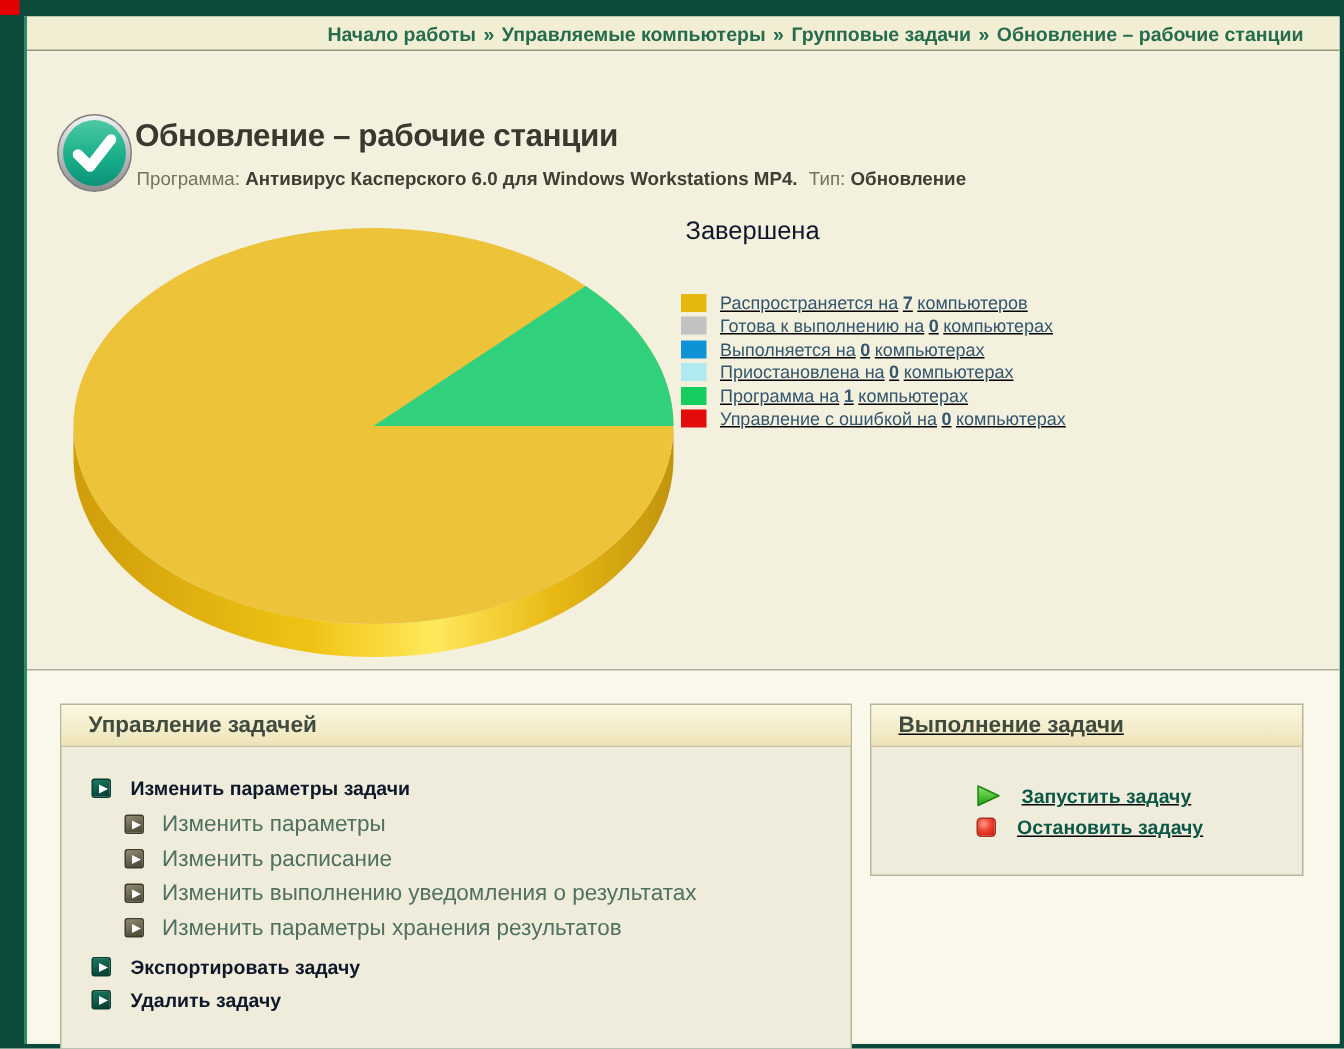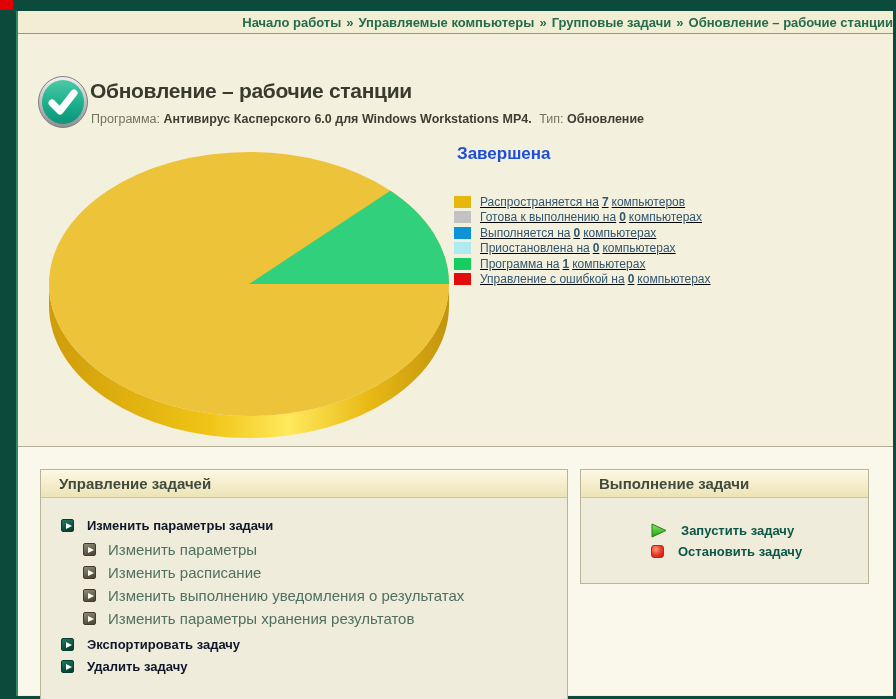--- a/index.html
+++ b/index.html
@@ -6,34 +6,34 @@
   html,body { width:896px; height:699px; overflow:hidden; }
   body { background:#0c4a3c; font-family:"Liberation Sans", sans-serif; position:relative; }
 
   .red-corner { position:absolute; left:0; top:0; width:13px; height:10px; background:#e20000; }
 
   .page { position:absolute; left:16px; top:11px; width:877px; height:685px;
           border-left:2px solid #2f8a68; background:#f3f0de; }
 
   
   .breadcrumb-bar { height:23px; background:#f2eed4; border-bottom:1px solid #93987f;
-          display:flex; align-items:center; justify-content:flex-end; padding-right:0;
+          display:flex; align-items:center; justify-content:flex-end; padding-right:24px;
           font-size:13px; font-weight:bold; color:#256b4d; white-space:nowrap; }
   .breadcrumb-bar .sep { margin:0 5px; }
   .crumb { cursor:pointer; }
 
   
   .main-section { position:relative; height:412px; background:#f3f0de; }
   .task-icon { position:absolute; left:20px; top:42px; width:50px; height:52px; }
   .page-title { position:absolute; left:72px; top:45px; font-size:21px; font-weight:bold; color:#3a392f; letter-spacing:-0.3px; }
   .page-subtitle { position:absolute; left:73px; top:78px; font-size:12.5px; color:#73735e; }
   .page-subtitle b { color:#3e3e33; }
   .page-subtitle .lbl2 { margin-left:4px; }
 
-  .chart-title { position:absolute; left:439px; top:110px; font-size:17px; font-weight:bold; color:#1d4ed8; }
+  .chart-title { position:absolute; left:439px; top:110px; font-size:17px; font-weight:normal; color:#0f172a; }
 
   .pie-svg { position:absolute; left:24px; top:118px; }
 
   .legend { position:absolute; left:436px; top:160px;text-decoration:underline; }
   .legend-row { display:flex; align-items:center; height:15.5px; font-size:12px; color:#33566e; white-space:nowrap; }
   .legend-swatch { width:17px; height:12px; margin-right:9px; flex:none; }
   .legend-count { font-weight:bold; margin:0 3px; }
 
   .details-link { position:absolute; left:439px; top:414px; display:flex; align-items:center; cursor:pointer; }
   .details-link .link-text { font-size:13px; font-weight:bold; color:#0b5747; margin-left:10px; }
@@ -46,21 +46,21 @@
           border-left:6px solid #ffffff; border-top:3.5px solid transparent; border-bottom:3.5px solid transparent; }
 
   
   .bottom-section { position:relative; height:249px; background:#faf8eb; border-top:1px solid #b3af97; }
 
   .panel { position:absolute; background:#efecdb; border:1px solid #b9b59b; }
   .panel-header { height:28px; background:linear-gradient(#fcf8e3,#f3ecc9 60%,#ece3b6);
           border-bottom:1px solid #cfc69f; display:flex; align-items:center; padding-left:18px;
           font-size:15px; font-weight:bold; color:#3f4b3f; }
   .panel-left { left:22px; top:22px; width:528px; height:282px; }
-  .panel-right { left:562px; top:22px; width:289px; height:115px; }
+  .panel-right { left:562px; top:22px; width:289px; height:115px;text-decoration:underline; }
 
   .panel-left .panel-body { padding:20px 0 0 20px; }
   .link-row { display:flex; align-items:center; cursor:pointer; }
   .link-row.main { margin-bottom:7px; }
   .link-row.main .link-text { font-size:13px; font-weight:bold; color:#0f172a; margin-left:13px; }
   .sub-links { margin:8px 0 10px 22px; }
   .link-row.sub { margin-bottom:6px; }
   .link-row.sub .link-text { font-size:15px; font-weight:normal; color:#507060; margin-left:12px; }
 
   .panel-right .panel-body { padding:25px 0 0 70px; }

